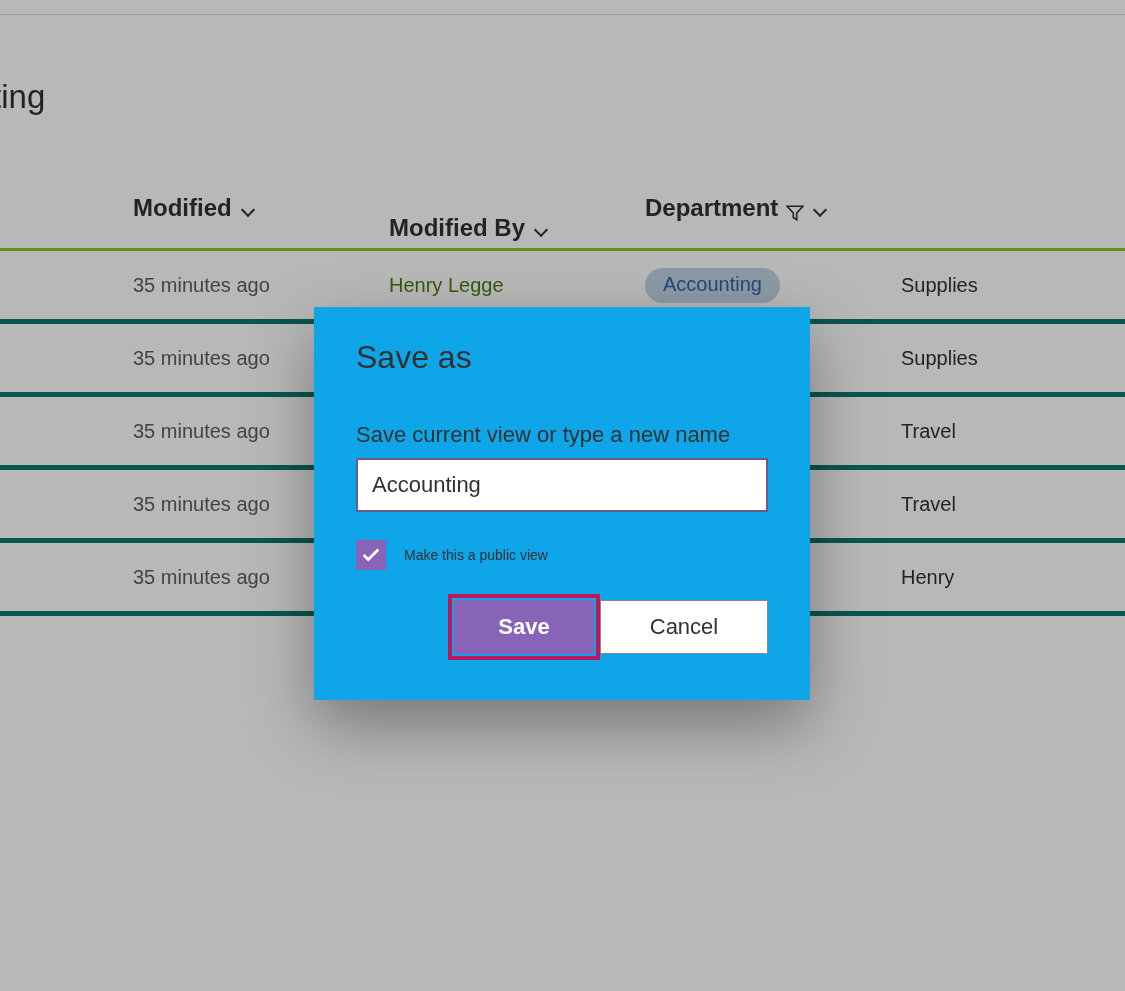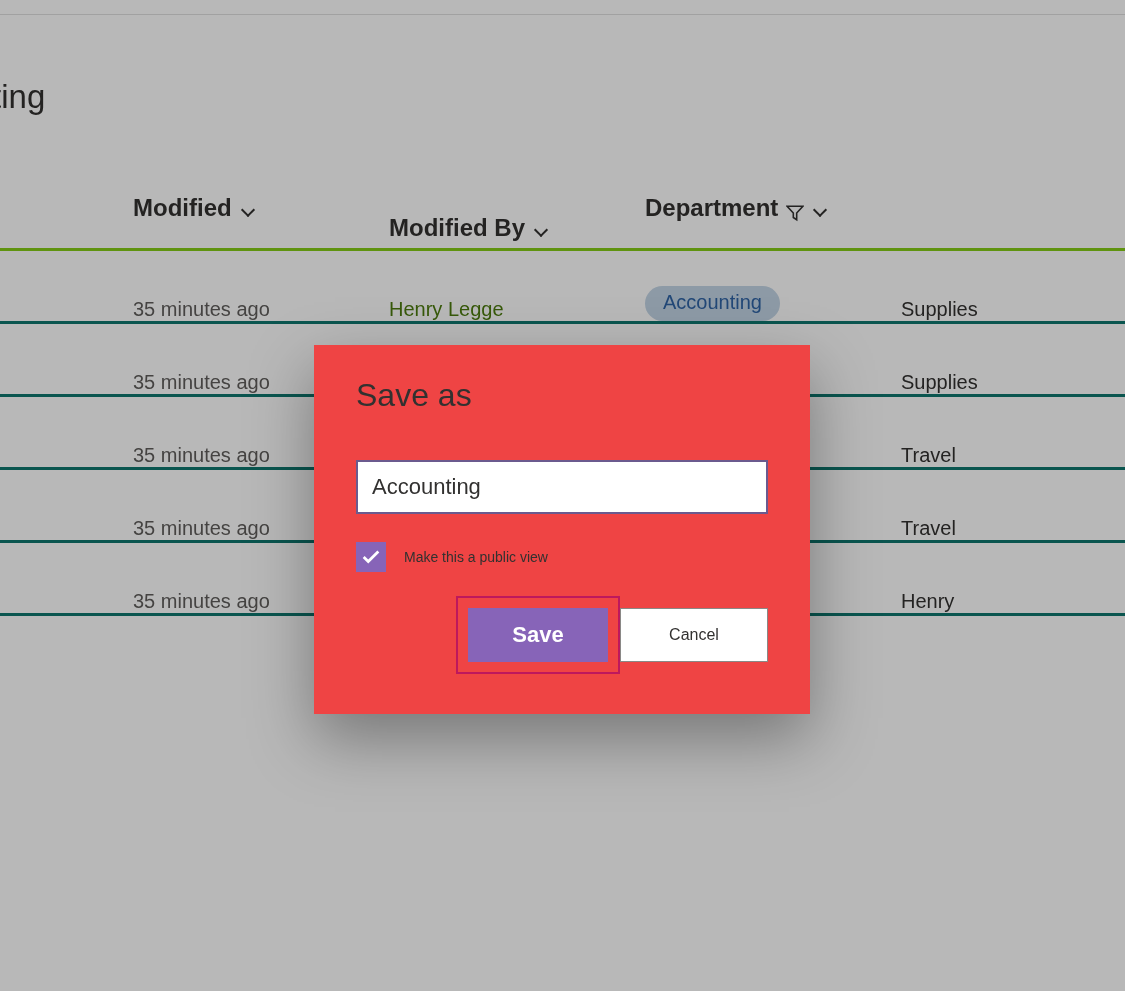--- a/index.html
+++ b/index.html
@@ -71,23 +71,23 @@
     }
     .filter-icon {
       display: inline-block;
       width: 18px; height: 18px;
       position: relative;
       top: 1px;
     }
     .filter-icon svg { width: 18px; height: 18px; }
     .table-row {
       display: flex;
-      align-items: flex-end;
+      align-items: center;
       height: 73px;
-      border-bottom: 3px solid #0f766e;
+      border-bottom: 5px solid #0f766e;
     }
     .td {
       font-size: 20px;
       color: #605e5c;
     }
     .td.modified { margin-left: 133px; width: 256px; }
     .td.modifiedby { width: 256px; color: #4d7c0f; }
     .td.department { width: 256px; }
     .td.expensetype { width: 200px; color: #323130; }
     .pill {
@@ -101,24 +101,23 @@
     .dim-overlay {
       position: absolute;
       inset: 0;
       background: rgba(0,0,0,0.28);
     }
     .dialog {
       position: absolute;
       top: 307px;
       left: 314px;
       width: 496px;
-      background: #ef4444;
+      background: #0ea5e9;
       box-shadow: 0 25px 60px rgba(0,0,0,0.35);
       padding: 32px 42px 40px 42px;
-      margin-top: 38px;
     }
     .dialog-title {
       font-size: 32px;
       font-weight: 400;
       color: #323130;
       margin-bottom: 46px;
     }
     .field-label {
       font-size: 22px;
       color: #323130;
@@ -155,42 +154,42 @@
       font-size: 14px;
       color: #323130;
     }
     .button-row {
       display: flex;
       justify-content: flex-end;
       gap: 0;
       margin-top: 24px;
     }
     .save-highlight {
-      border: 2px solid #be185d;
-      padding: 10px;
+      border: 4px solid #be185d;
+      padding: 2px;
       display: inline-block;
     }
     .save-button {
       width: 140px;
       height: 54px;
       background: #8764b8;
       color: #fff;
       border: none;
       font-size: 22px;
       font-weight: 600;
       font-family: inherit;
       cursor: pointer;
     }
     .cancel-button {
-      width: 148px;
+      width: 168px;
       height: 54px;
       background: #fff;
       color: #323130;
       border: 1px solid #8a8886;
-      font-size: 16px;
+      font-size: 22px;
       font-family: inherit;
       cursor: pointer;
       margin-left: 0;
       align-self: center;
     }
   </style>
 </head>
 <body>
 
 <div class="backdrop">
@@ -250,20 +249,21 @@
       <div class="td department"></div>
       <div class="td expensetype">Henry</div>
     </div>
   </div>
 </div>
 
 <div class="dim-overlay"></div>
 
 <div class="dialog">
   <div class="dialog-title">Save as</div>
+  <div class="field-label">Save current view or type a new name</div>
   <input class="view-name-input" type="text" value="Accounting" style="">
   <div class="checkbox-row">
     <div class="checkbox">
       <svg viewBox="0 0 24 24">
           <path d="M4 12 L9 17 L20 6" fill="none" stroke="#fff" stroke-width="3"></path>
         </svg>
     </div>
     <div class="checkbox-label">Make this a public view</div>
   </div>
   <div class="button-row">

